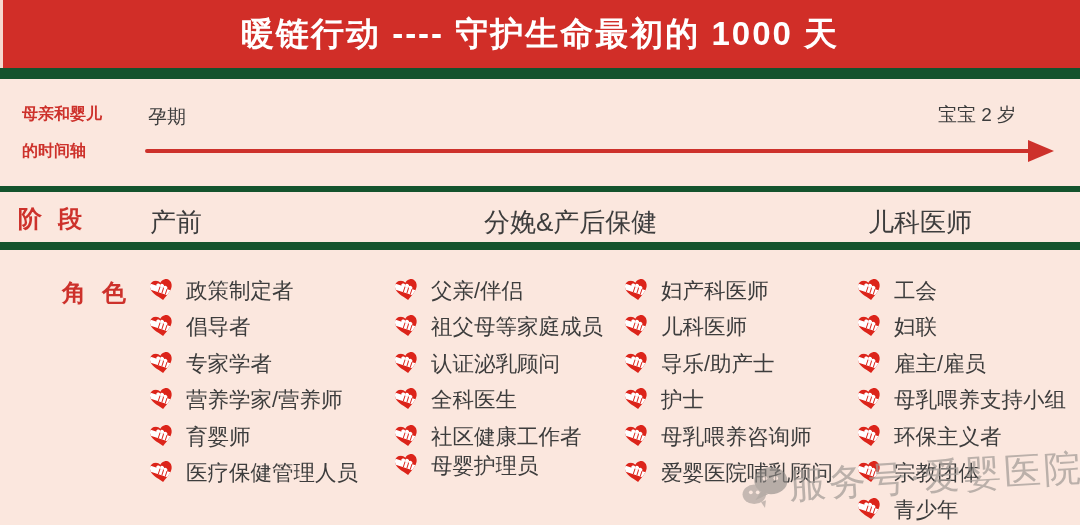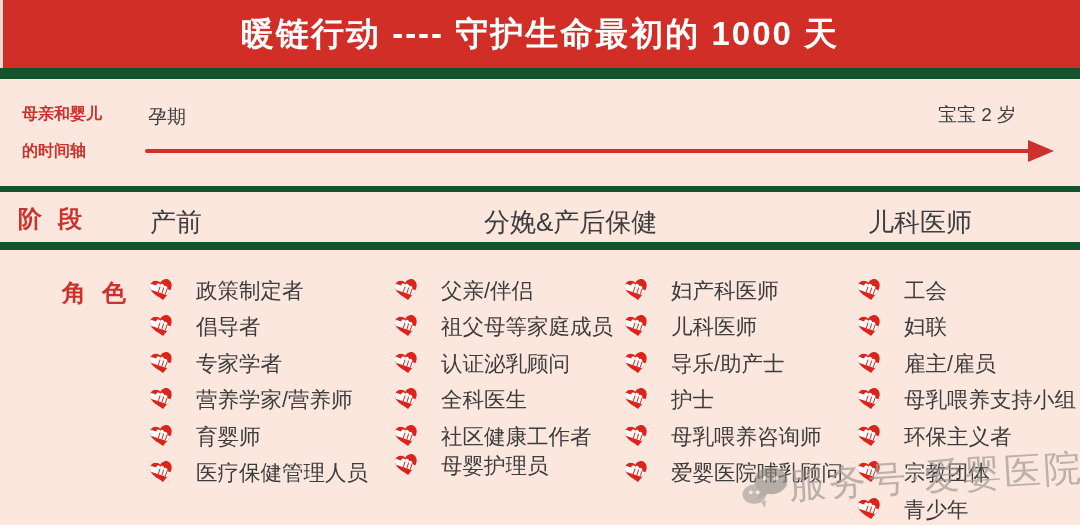--- a/index.html
+++ b/index.html
@@ -25,21 +25,21 @@
   .arrow-head{position:absolute;left:1028px;top:61px;width:0;height:0;
         border-left:26px solid #cd312b;border-top:11px solid transparent;border-bottom:11px solid transparent;}
   
   .row-label{position:absolute;left:18px;font-size:24px;font-weight:bold;color:#cd312b;
         letter-spacing:16px;white-space:nowrap;}
   .sec-stage .row-label{top:11px;}
   .sec-roles .row-label{top:27px;margin-left:44px;}
   
   .stage-item{position:absolute;top:13px;font-size:26px;font-weight:500;color:#3d3d3d;white-space:nowrap;}
   
-  .role{position:absolute;display:flex;align-items:center;gap:21px;height:26px;}
+  .role{position:absolute;display:flex;align-items:center;gap:11px;height:26px;}
   .role .hh{width:27px;height:24px;flex:none;}
   .role .rt{font-size:21.5px;font-weight:500;color:#3d3d3d;white-space:nowrap;}
   
   .wm-icon{position:absolute;left:740px;top:465px;width:52px;height:43px;opacity:.62;z-index:6;}
   .wm-text{position:absolute;left:789px;top:461px;font-size:37px;
         font-family:"Liberation Serif","DejaVu Serif",serif;color:#a39c97;opacity:.72;
         letter-spacing:3px;transform:rotate(-3.5deg);transform-origin:0 50%;white-space:nowrap;z-index:6;}
 </style>
 </head>
 <body>

